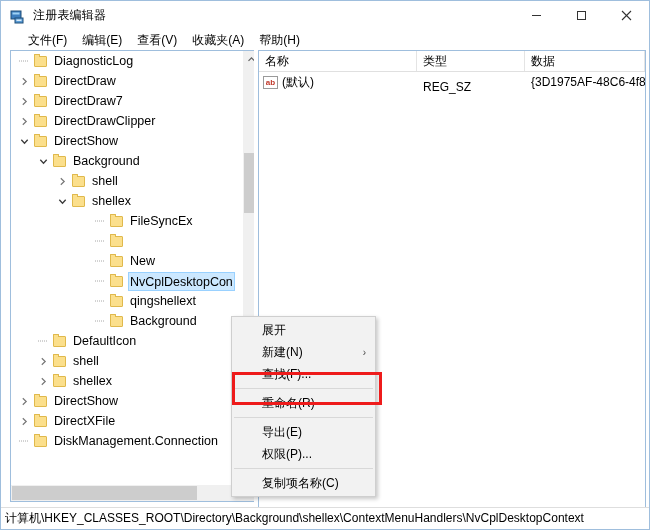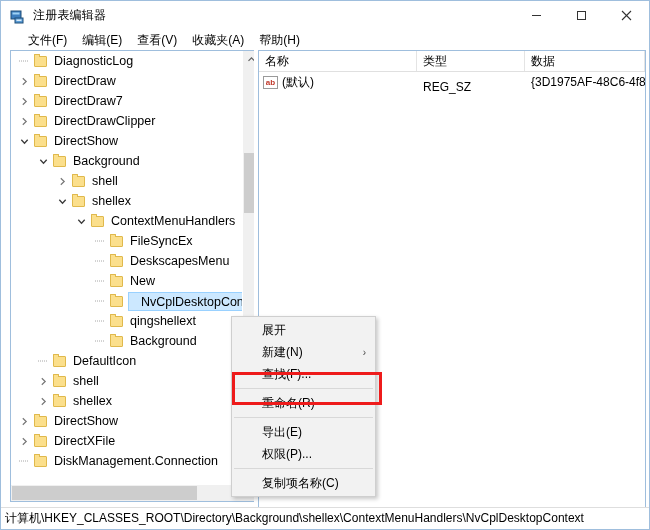--- a/index.html
+++ b/index.html
@@ -149,21 +149,21 @@
     border-top-right-radius: 1px;
     box-sizing: border-box;
   }
   .tree-label {
     line-height: 20px;
     padding: 0 2px;
   }
   .tree-row.selected .tree-label {
     background: #cce8ff;
     border: 1px solid #99d1ff;
-    padding: 0 12px;
+    padding: 0 1px;
     box-sizing: border-box;
     line-height: 18px;
     height: 19px;
     display: inline-block;
   }
 
   
   .vscroll {
     position: absolute;
     right: 0px; top: 0px;
@@ -495,48 +495,37 @@
             <div class="indent" style="width: 44px;"></div>
             <div class="twisty">
               <svg width="9" height="9" viewBox="0 0 9 9">
                 <polyline points="1.3,2.8 4.5,6.2 7.7,2.8" fill="none" stroke="#3b3b3b" stroke-width="1.3"></polyline>
               </svg>
             </div>
             <div class="folder"></div>
             <span class="tree-label">shellex</span>
           </div>
           <div class="tree-row">
-            <div class="indent" style="width: 63px;"></div>
-            <div class="twisty">
-              <svg width="9" height="9" viewBox="0 0 9 9">
-                <polyline points="1.3,2.8 4.5,6.2 7.7,2.8" fill="none" stroke="#3b3b3b" stroke-width="1.3"></polyline>
-              </svg>
-            </div>
-            <div class="folder"></div>
-            <span class="tree-label">ContextMenuHandlers</span>
-          </div>
-          <div class="tree-row">
             <div class="indent" style="width: 82px;"></div>
             <div class="twisty">
               <svg width="11" height="2" viewBox="0 0 11 2" style="position:absolute;left:2px;top:9px;">
                 <line x1="0" y1="1" x2="10" y2="1" stroke="#a6a6a6" stroke-width="1" stroke-dasharray="1,1"></line>
               </svg>
             </div>
             <div class="folder"></div>
             <span class="tree-label">FileSyncEx</span>
           </div>
           <div class="tree-row">
             <div class="indent" style="width: 82px;"></div>
             <div class="twisty">
               <svg width="11" height="2" viewBox="0 0 11 2" style="position:absolute;left:2px;top:9px;">
                 <line x1="0" y1="1" x2="10" y2="1" stroke="#a6a6a6" stroke-width="1" stroke-dasharray="1,1"></line>
               </svg>
             </div>
             <div class="folder"></div>
-            <span class="tree-label">DeskscapesMenu</span>
           </div>
           <div class="tree-row">
             <div class="indent" style="width: 82px;"></div>
             <div class="twisty">
               <svg width="11" height="2" viewBox="0 0 11 2" style="position:absolute;left:2px;top:9px;">
                 <line x1="0" y1="1" x2="10" y2="1" stroke="#a6a6a6" stroke-width="1" stroke-dasharray="1,1"></line>
               </svg>
             </div>
             <div class="folder"></div>
             <span class="tree-label">New</span>

